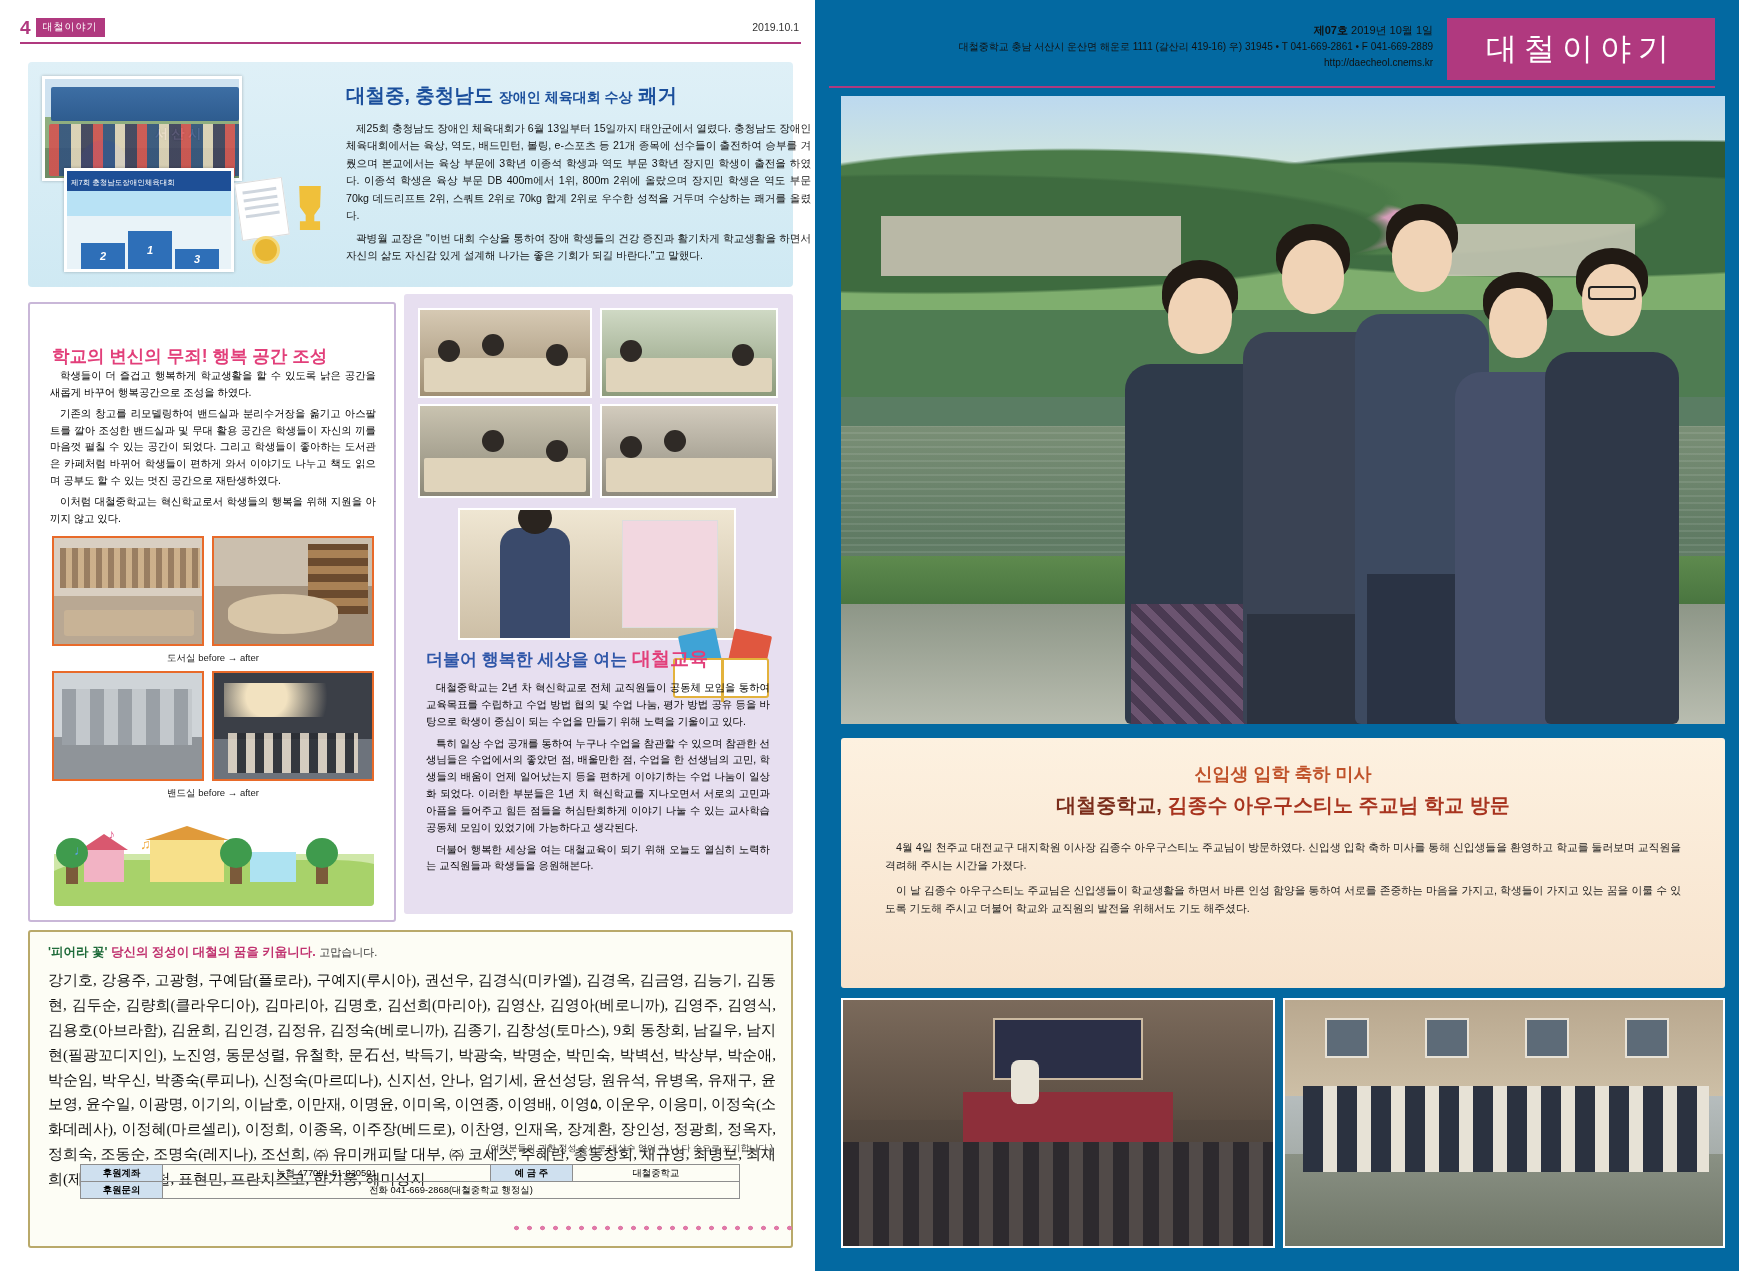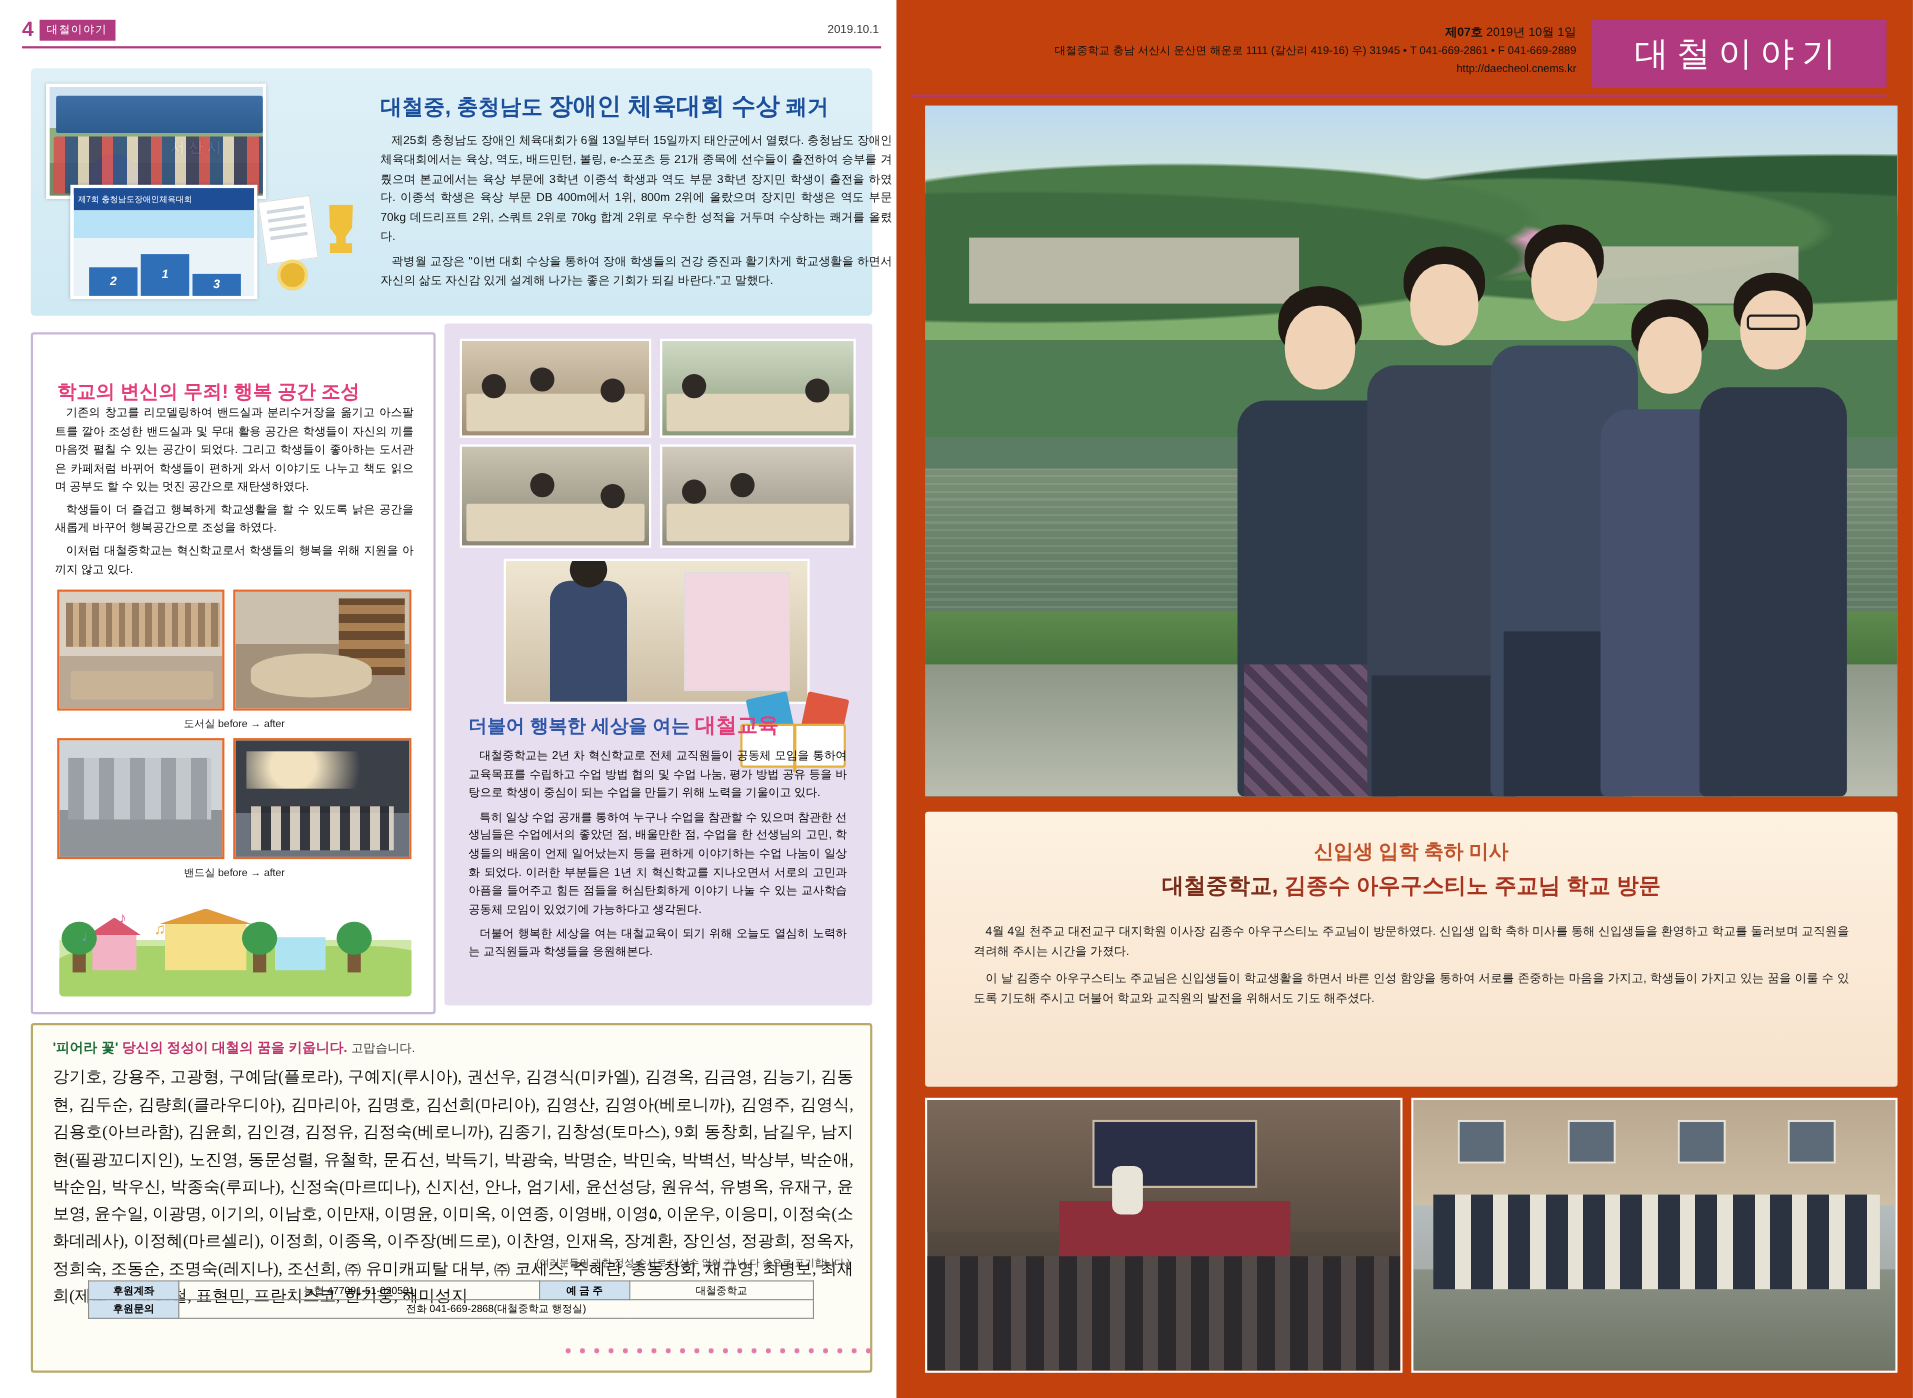--- a/index.html
+++ b/index.html
@@ -77,21 +77,21 @@
   }
   .medal-art .trophy { position:absolute; right:2px; top:6px; width:36px; height:44px;
     background:#f0c03a; clip-path:polygon(20% 0,80% 0,78% 48%,62% 66%,62% 80%,78% 80%,78% 100%,22% 100%,22% 80%,38% 80%,38% 66%,22% 48%); }
   .medal-art .doc { position:absolute; left:0; top:0; width:48px; height:58px; background:#fff; border:1px solid #dcdcdc; transform:rotate(-8deg); }
   .medal-art .doc b { position:absolute; left:6px; top:8px; right:6px; height:3px; background:#cfd6de; box-shadow:0 8px 0 #cfd6de,0 16px 0 #cfd6de,0 24px 0 #cfd6de; display:block; }
   .medal-art .circle { position:absolute; left:14px; bottom:2px; width:28px; height:28px; border-radius:50%; background:#e8b733; border:3px solid #f5d877; }
   .box-a-title {
     position:absolute; left:318px; top:20px; width:470px;
     font-size:19.5px; font-weight:bold; color:#1b4f9c;
   }
-  .box-a-title .big { font-size:22px; }
+  .box-a-title .big { font-size:14px; }
   .box-a-body {
     position:absolute; left:318px; top:58px; width:465px;
     font-size:10.6px; line-height:1.65; color:#111; text-align:justify;
   }
   .box-a-body p { margin:0 0 5px 0; text-indent:10px; }
 
   
   .box-b {
     position:absolute; left:28px; top:302px; width:368px; height:620px;
     border:2px solid #c9b7d8; background:#fff; border-radius:3px;
@@ -172,21 +172,21 @@
   .box-d-note { position:absolute; right:18px; top:210px; font-size:9px; color:#333; }
   .acct { position:absolute; left:50px; top:232px; width:660px; border-collapse:collapse; font-size:9.4px; }
   .acct td { border:1px solid #8e8e8e; height:17px; text-align:center; padding:0 4px; }
   .acct td.h { background:#cfe0ef; width:82px; font-weight:bold; }
   .dots { position:absolute; left:480px; bottom:14px; width:290px; height:8px;
     background-image: radial-gradient(circle, #e07aa8 0 2.2px, transparent 2.6px);
     background-size: 13px 8px; background-repeat:repeat-x; }
 
   
   .right-page {
-    position:relative; width:924px; height:1271px; background:#c2410c;
+    position:relative; width:924px; height:1271px; background:#0369a1;
   }
   .masthead {
     position:absolute; left:14px; top:18px; right:24px; height:64px;
   }
   .mast-box {
     position:absolute; right:0; top:0; width:268px; height:62px;
     background:#b0397f; color:#fff; display:flex; align-items:center; justify-content:center;
     font-size:31px; letter-spacing:7px; font-family:"Liberation Serif", serif;
   }
   .mast-info { position:absolute; right:282px; top:4px; text-align:right; font-size:10px; line-height:1.55; color:#111; }
@@ -320,22 +320,22 @@
       </div>
       <div class="box-a-body">
         <p>제25회 충청남도 장애인 체육대회가 6월 13일부터 15일까지 태안군에서 열렸다. 충청남도 장애인 체육대회에서는 육상, 역도, 배드민턴, 볼링, e-스포츠 등 21개 종목에 선수들이 출전하여 승부를 겨뤘으며 본교에서는 육상 부문에 3학년 이종석 학생과 역도 부문 3학년 장지민 학생이 출전을 하였다. 이종석 학생은 육상 부문 DB 400m에서 1위, 800m 2위에 올랐으며 장지민 학생은 역도 부문 70kg 데드리프트 2위, 스쿼트 2위로 70kg 합계 2위로 우수한 성적을 거두며 수상하는 쾌거를 올렸다.</p>
         <p>곽병월 교장은 "이번 대회 수상을 통하여 장애 학생들의 건강 증진과 활기차게 학교생활을 하면서 자신의 삶도 자신감 있게 설계해 나가는 좋은 기회가 되길 바란다."고 말했다.</p>
       </div>
     </div>
 
     <div class="box-b">
       <div class="box-b-title">학교의 변신의 무죄! 행복 공간 조성</div>
       <div class="box-b-body">
+        <p>학생들이 더 즐겁고 행복하게 학교생활을 할 수 있도록 낡은 공간을 새롭게 바꾸어 행복공간으로 조성을 하였다.</p>
         <p>기존의 창고를 리모델링하여 밴드실과 분리수거장을 옮기고 아스팔트를 깔아 조성한 밴드실과 및 무대 활용 공간은 학생들이 자신의 끼를 마음껏 펼칠 수 있는 공간이 되었다. 그리고 학생들이 좋아하는 도서관은 카페처럼 바뀌어 학생들이 편하게 와서 이야기도 나누고 책도 읽으며 공부도 할 수 있는 멋진 공간으로 재탄생하였다.</p>
-        <p>학생들이 더 즐겁고 행복하게 학교생활을 할 수 있도록 낡은 공간을 새롭게 바꾸어 행복공간으로 조성을 하였다.</p>
         <p>이처럼 대철중학교는 혁신학교로서 학생들의 행복을 위해 지원을 아끼지 않고 있다.</p>
       </div>
       <div class="gal">
         <div class="gal-row">
           <div class="gal-cell l lib1">
               <div class="shelf"></div>
               <div class="tbl"></div>
             </div>
           <div class="gal-cell r lib2">
               <div class="shelf"></div>

